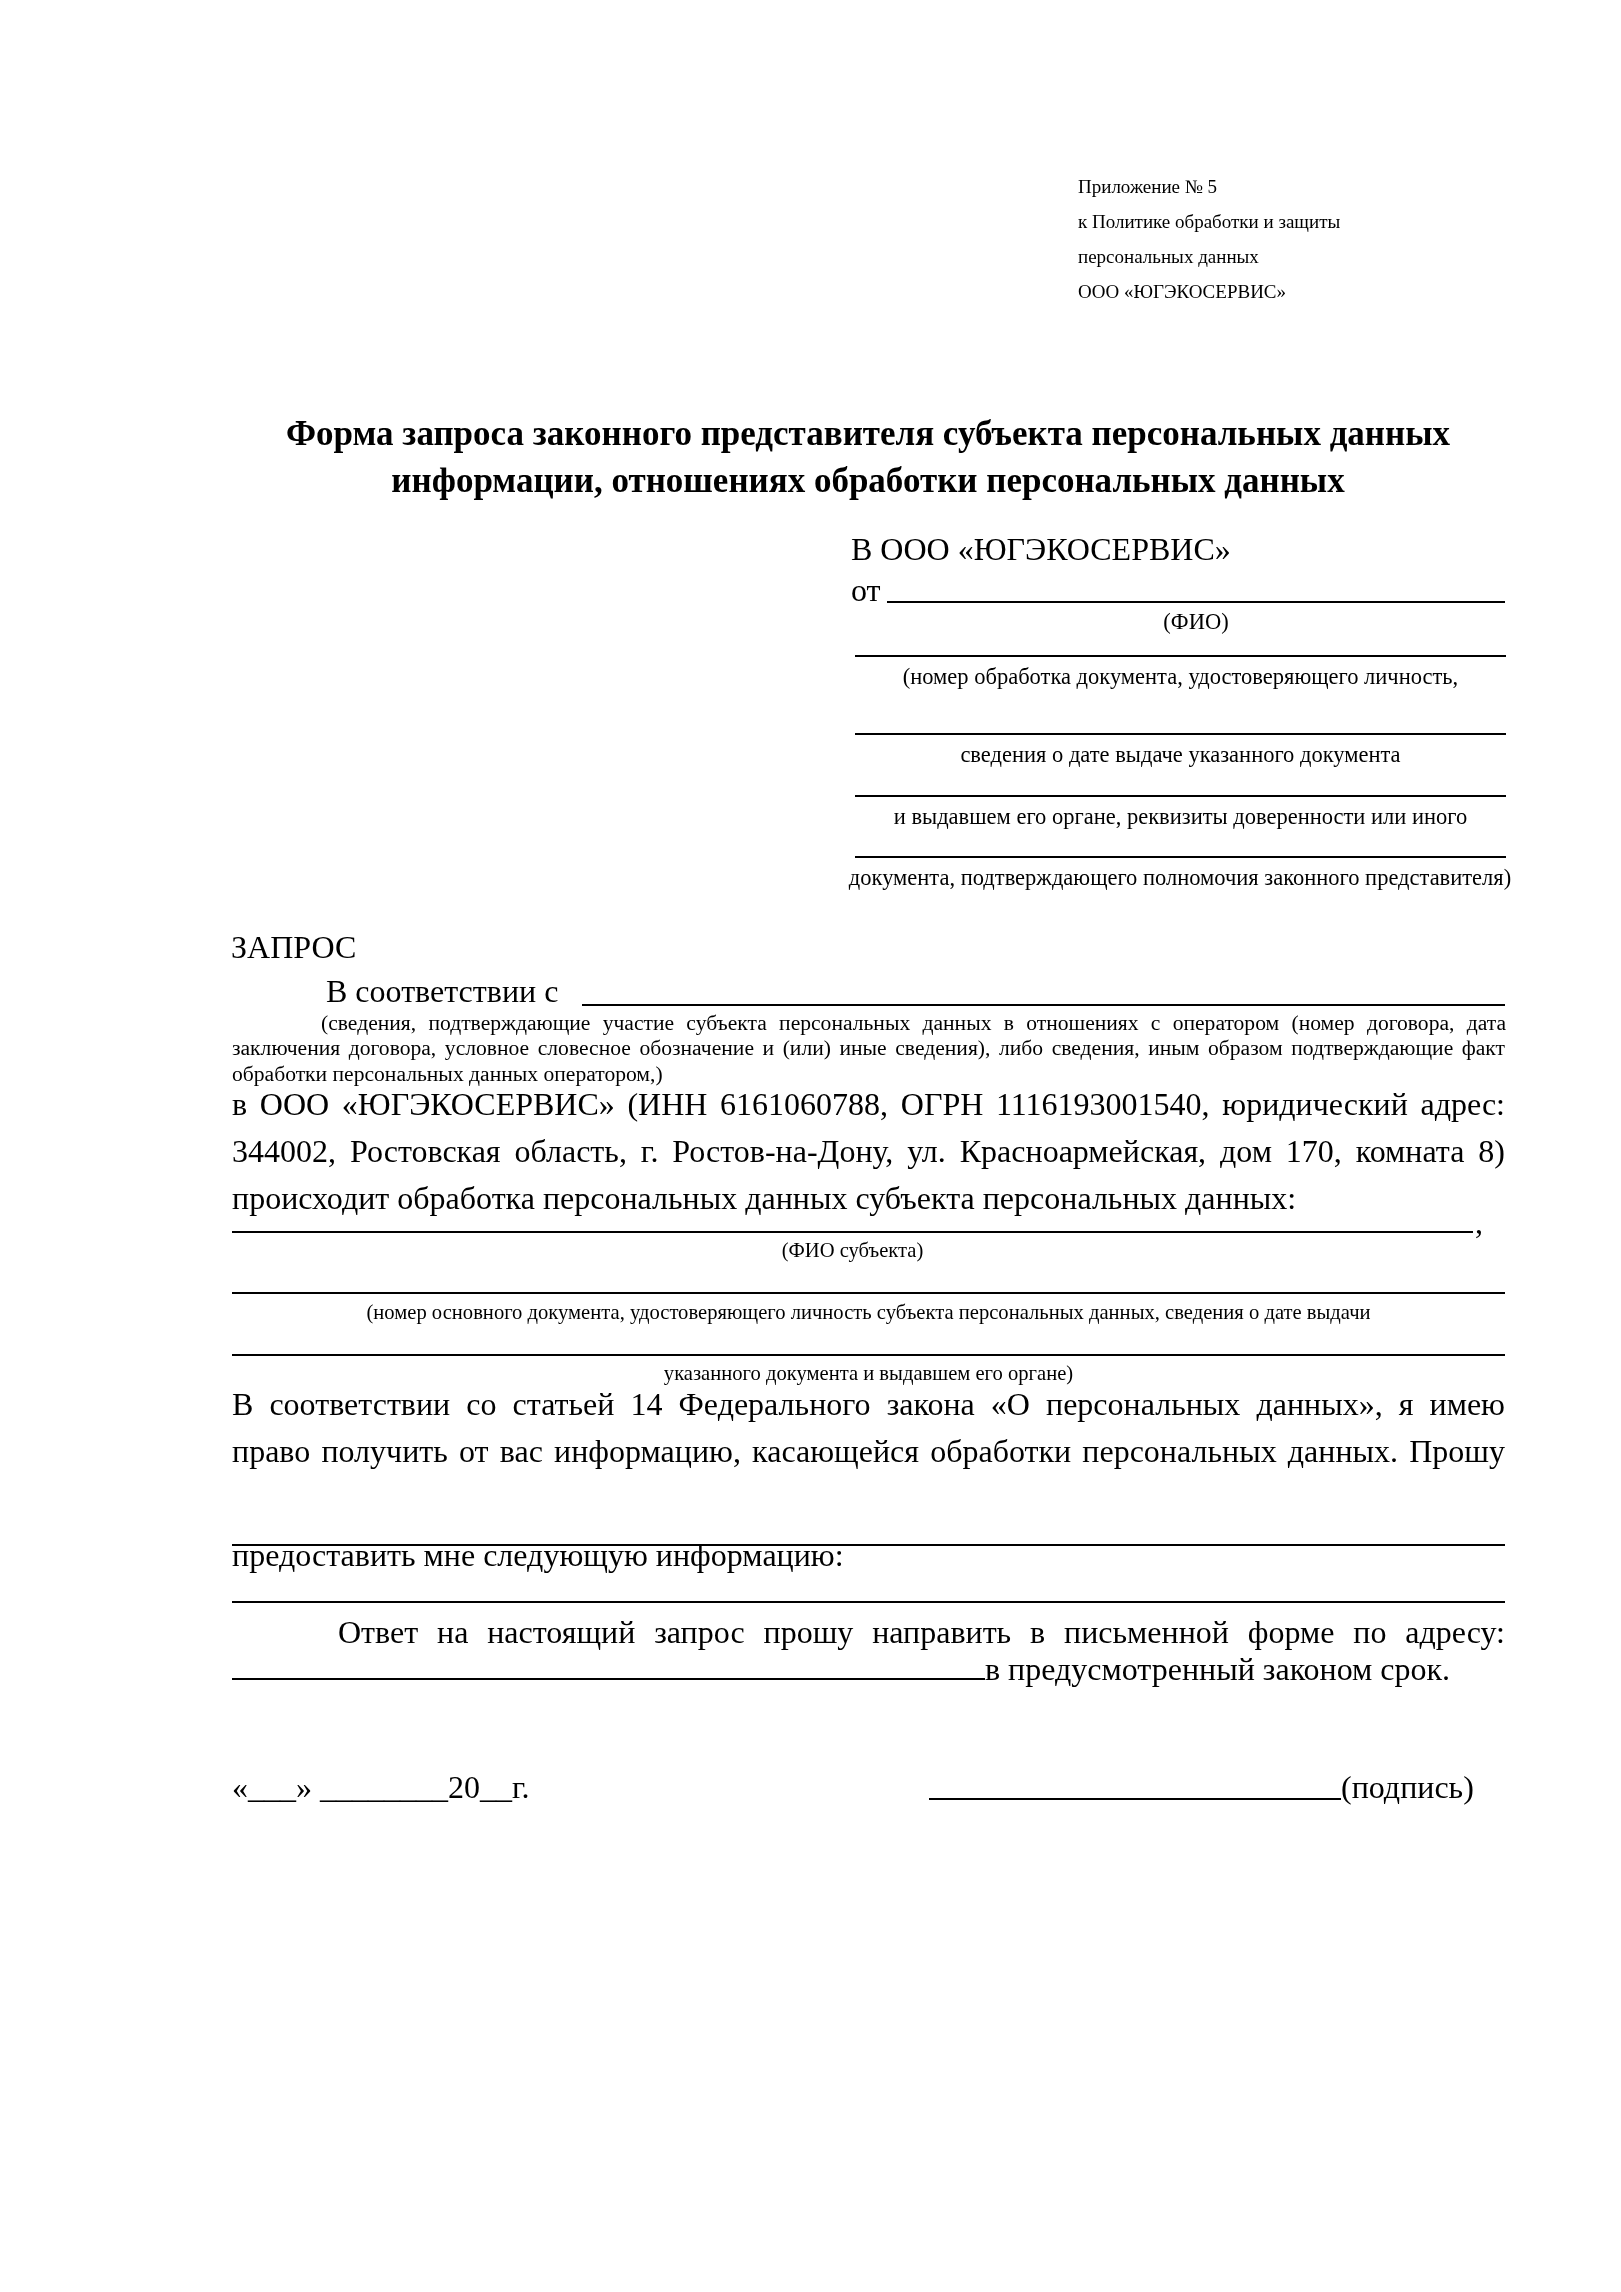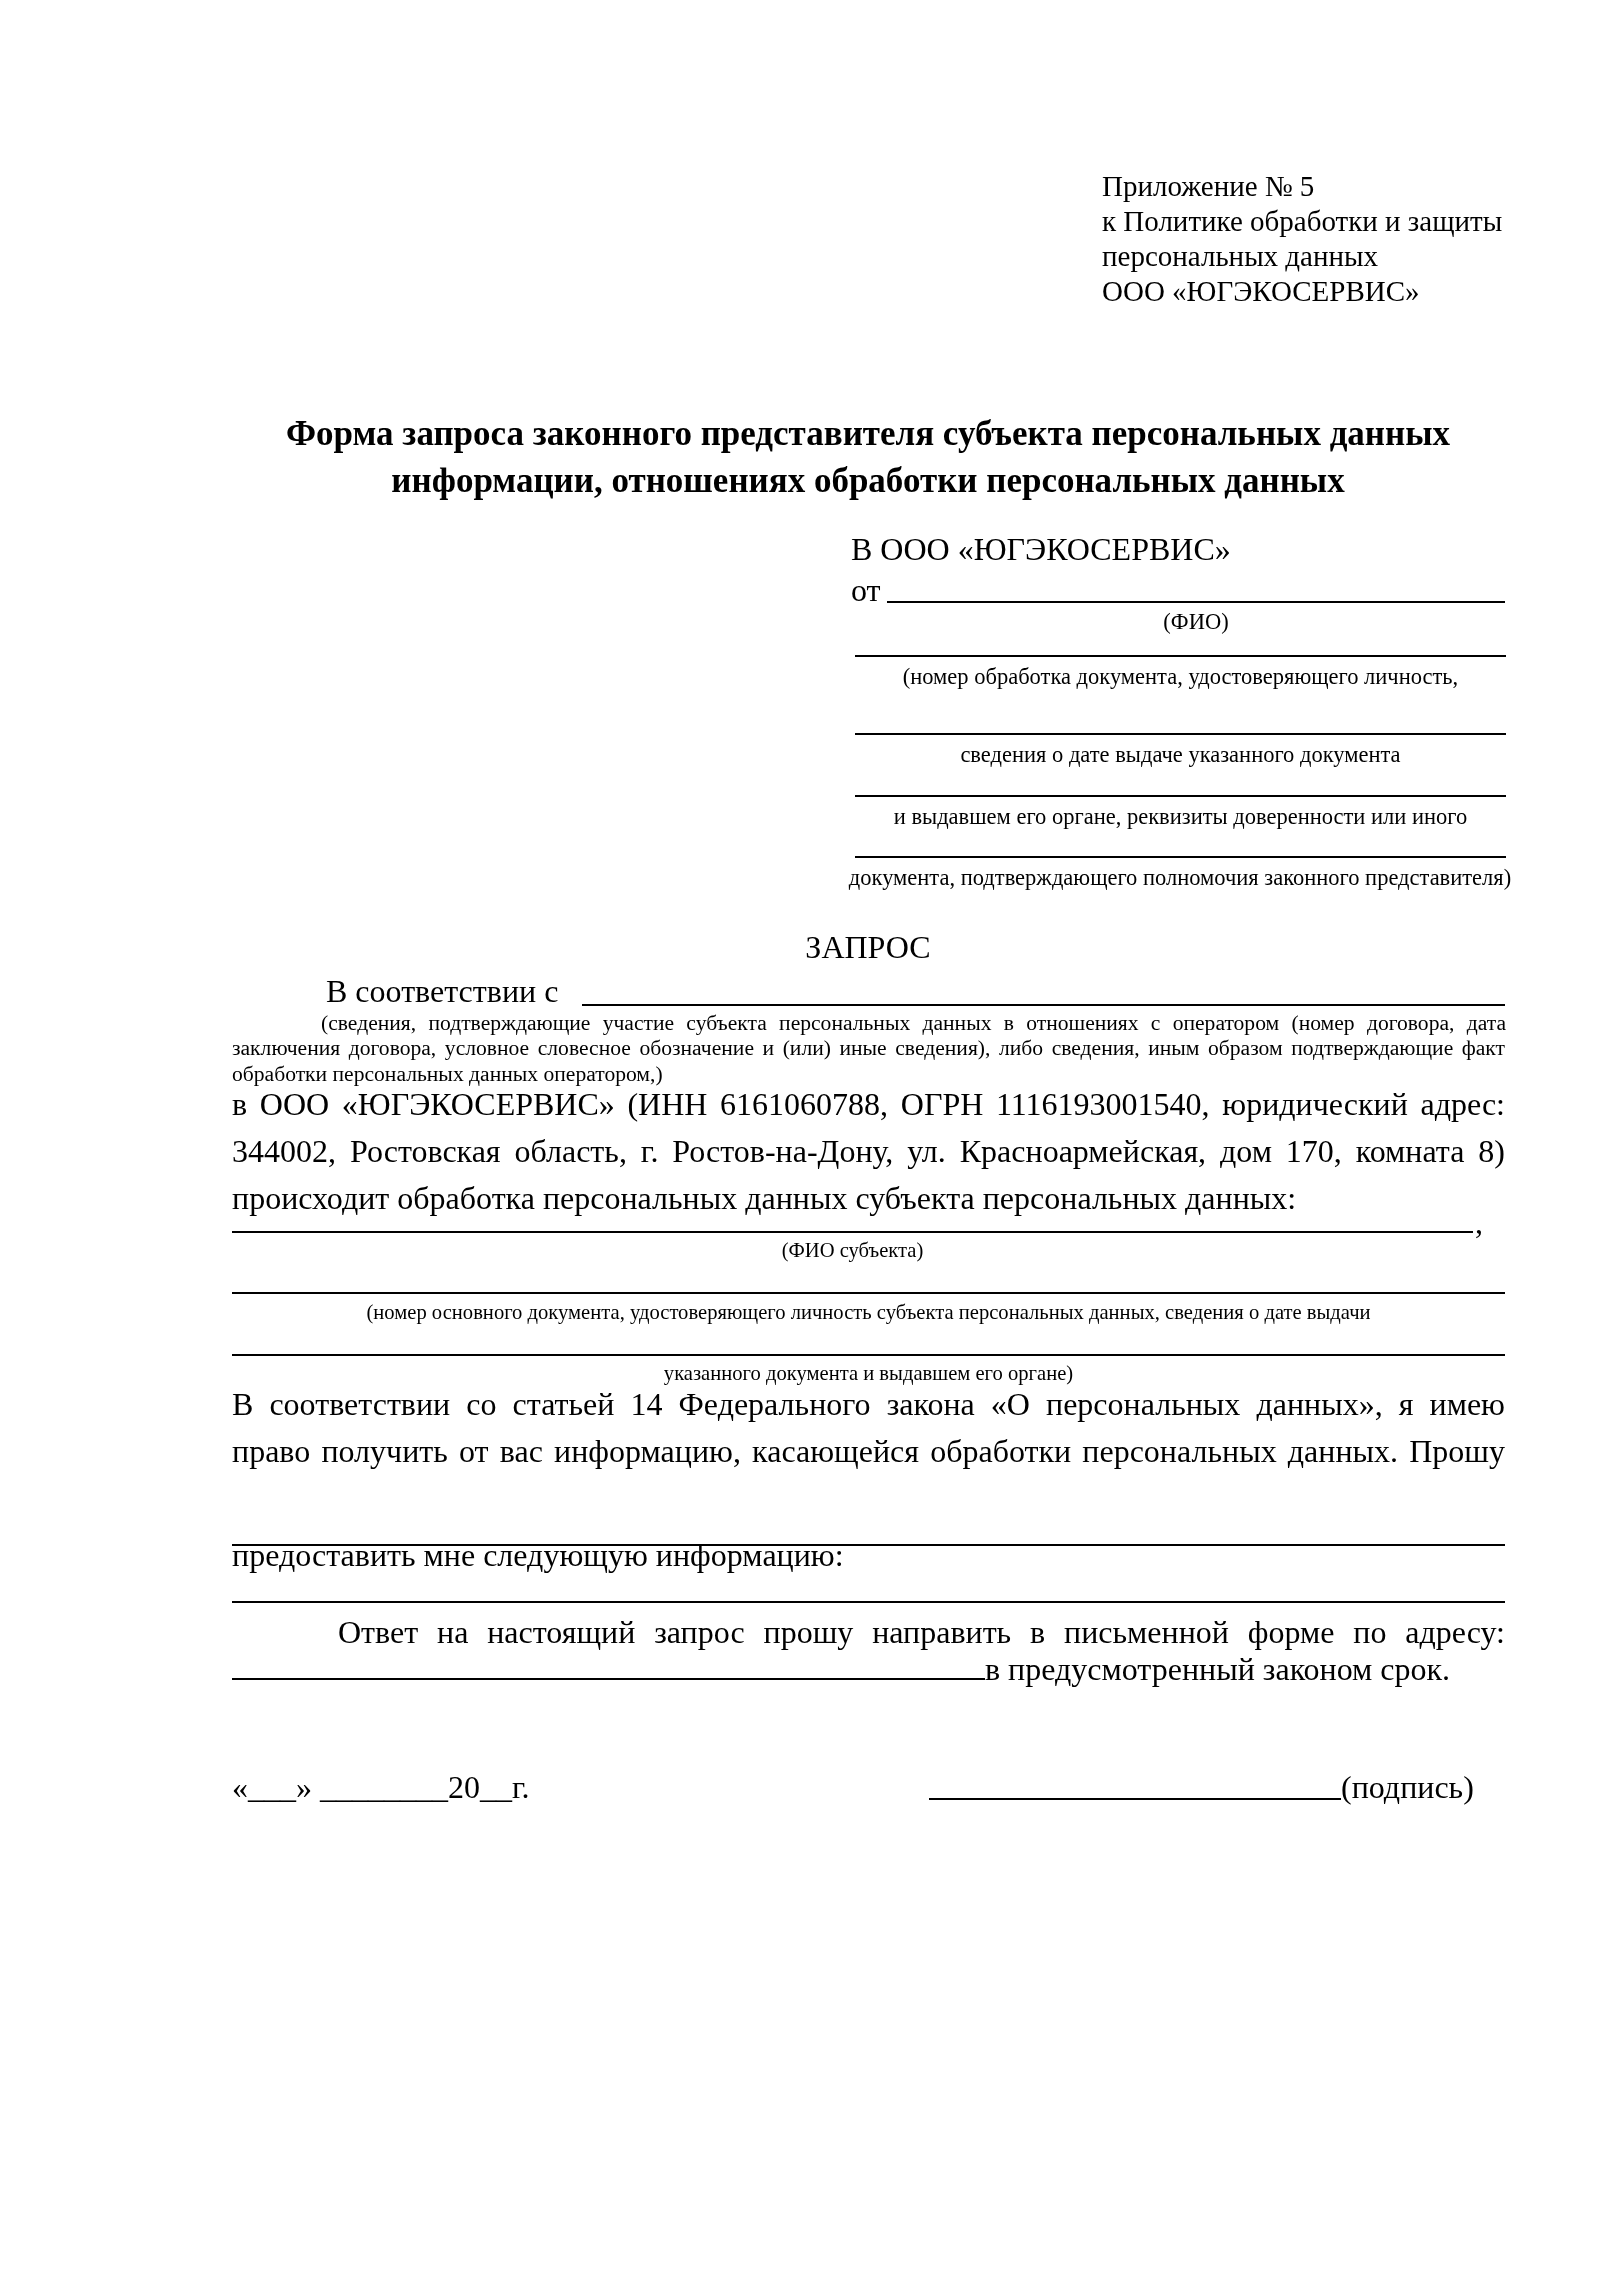--- a/index.html
+++ b/index.html
@@ -11,25 +11,25 @@
     color: #000000;
     font-family: "Liberation Serif", "DejaVu Serif", serif;
     overflow: hidden;
   }
   .abs { position: absolute; }
   .body-line { font-size: 32px; line-height: 41px; white-space: nowrap; }
   .body-just {
     font-size: 32px; line-height: 41px;
     text-align: justify; text-align-last: justify; -moz-text-align-last: justify;
   }
-  .annex { font-size: 29px; line-height: 35px; margin-left: 24px; }
+  .annex { font-size: 19px; line-height: 35px; }
   .title {
     font-size: 35px; line-height: 47px; font-weight: bold; text-align: center;
   }
-  .heading-center { font-size: 32px; text-align: center; }
+  .heading-center { font-size: 32px; text-align: left; }
   .cap { font-size: 22.5px; line-height: 27.4px; text-align: center; white-space: nowrap; }
   .cap-sm { font-size: 20.6px; line-height: 25.5px; text-align: center; white-space: nowrap; }
   .fine { font-size: 21.6px; line-height: 25.5px; white-space: nowrap; }
   .fine-just {
     font-size: 21.6px; line-height: 25.5px;
     text-align: justify; text-align-last: justify; -moz-text-align-last: justify;
     white-space: normal;
   }
   .rule { height: 0; border-top: 2.9px solid #000000; }
 </style>

